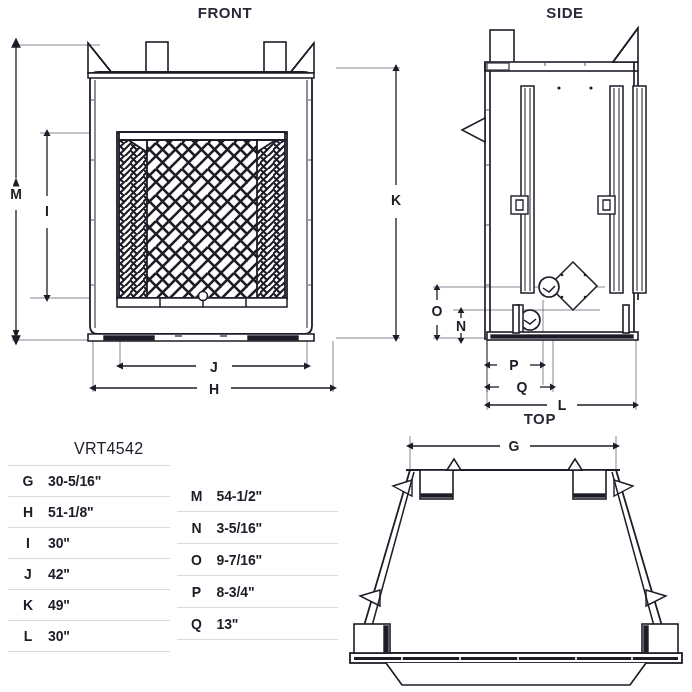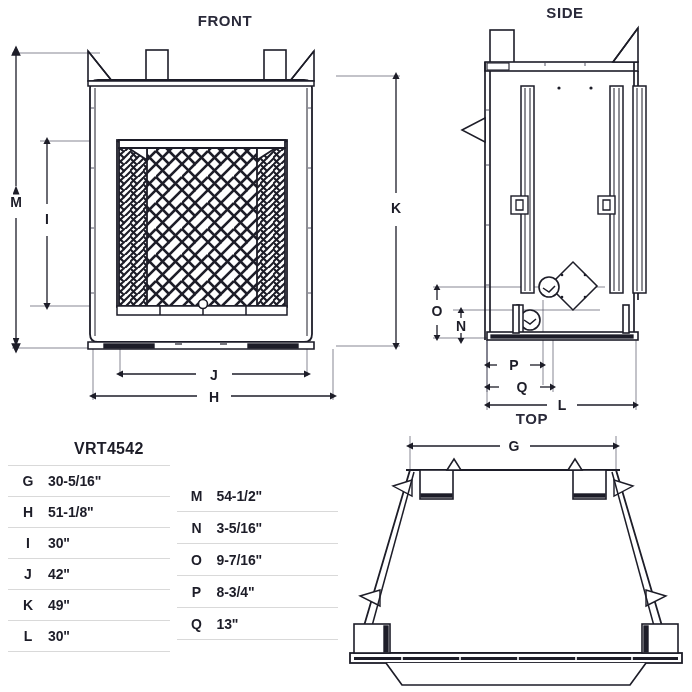--- a/index.html
+++ b/index.html
@@ -27,21 +27,21 @@
     font-size:14px;
     color:#1d1d28;
     text-align:center;
     white-space:nowrap;
   }
   svg{display:block;position:absolute;top:0;left:0;overflow:visible;}
 
   
   #specs{position:absolute;left:8px;top:440px;width:330px;}
   .spec-title{
-    font-size:16px;font-weight:bold;color:#1d1d28;
+    font-size:16px;font-weight:normal;color:#1d1d28;
     letter-spacing:0.3px;
     margin-left:66px;margin-bottom:4px;
   }
   .spec-cols{display:flex;}
   .spec-col{width:163px;}
   .spec-row{
     display:flex;align-items:center;
     height:30px;
     border-bottom:1.5px solid #d9d9d9;
   }
@@ -55,21 +55,21 @@
     letter-spacing:-0.1px;
   }
   .spec-col.right{margin-left:7px;}
   .spec-col.right .spec-row{height:31px;}
 </style>
 </head>
 <body>
 
 <div id="root">
 
-  <div class="view" style="left:0;top:8px;width:420px;height:420px;">
+  <div class="view" style="left:0;top:0;width:420px;height:420px;">
     <div class="view-title" style="left:165px;top:4px;width:120px;">FRONT</div>
 
     <svg width="420" height="420" viewBox="0 0 420 420">
       <defs>
 
         <pattern id="hb-center" width="26" height="26" patternUnits="userSpaceOnUse">
           <rect width="26" height="26" fill="#ffffff"></rect>
           <g stroke="#1d1d28" stroke-width="2.6" fill="none" stroke-linecap="butt">
             <path d="M -13 0 L 0 13 L 13 0"></path>
             <path d="M -13 13 L 0 26 L 13 13"></path>
@@ -416,21 +416,21 @@
     </svg>
 
     <div class="dim-letter" style="left:3px;top:303px;width:18px;">O</div>
     <div class="dim-letter" style="left:27px;top:318px;width:18px;">N</div>
     <div class="dim-letter" style="left:80px;top:357px;width:18px;">P</div>
     <div class="dim-letter" style="left:88px;top:379px;width:18px;">Q</div>
     <div class="dim-letter" style="left:128px;top:397px;width:18px;">L</div>
   </div>
 
   <div class="view" style="left:340px;top:408px;width:352px;height:284px;">
-    <div class="view-title" style="left:152px;top:2px;width:80px;">TOP</div>
+    <div class="view-title" style="left:136px;top:2px;width:80px;text-align:right;">TOP</div>
 
     <svg width="352" height="284" viewBox="0 0 352 284">
 
       <g stroke="#555566" stroke-width="0.7" fill="none">
         <line x1="70" y1="28" x2="70" y2="62"></line>
         <line x1="276" y1="28" x2="276" y2="62"></line>
       </g>
 
       <g stroke="#1d1d28" stroke-width="1.3" fill="none">
         <line x1="73" y1="38" x2="160" y2="38"></line>

